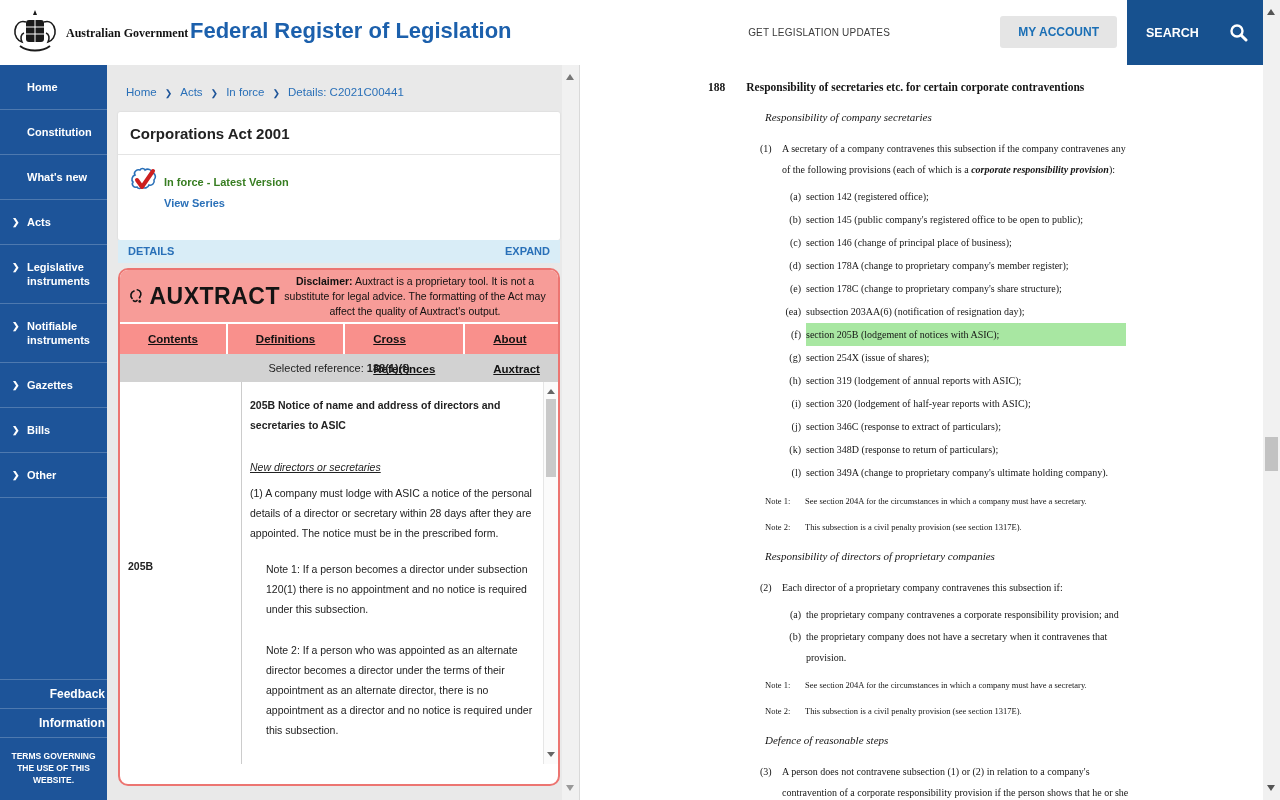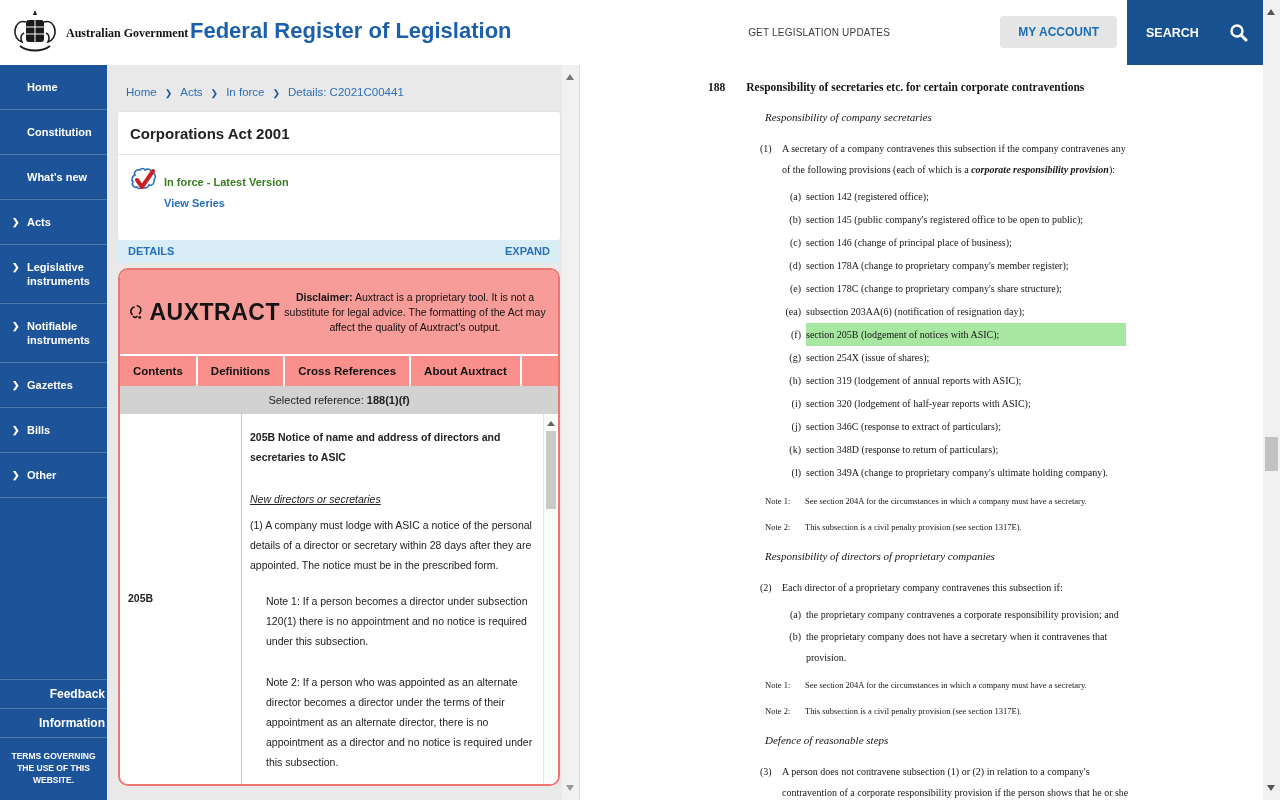--- a/index.html
+++ b/index.html
@@ -62,28 +62,28 @@
   .view-series { font-size:11px; font-weight:bold; color:#2a70b8; padding-top:9px; cursor:pointer; }
 
   .details-bar { position:absolute; left:118px; top:240px; width:442px; height:23px; background:#d9edf7;
                  z-index:2; font-size:11px; font-weight:bold; color:#2970b8; }
   .details-lbl { position:absolute; left:10px; top:5px; cursor:pointer; }
   .expand-lbl  { position:absolute; right:10px; top:5px; cursor:pointer; }
 
   
   .aux { position:absolute; left:118px; top:268px; width:442px; height:518px; background:#fff;
          border:2px solid #ec7571; border-radius:10px; overflow:hidden; z-index:2; }
-  .aux-header { height:84px; background:#f79c98; display:flex; align-items:center; }
+  .aux-header { height:52px; background:#f79c98; display:flex; align-items:center; }
   .aux-logo { display:flex; align-items:center; padding-left:8px; width:160px; }
   .aux-word { font-size:23px; font-weight:bold; color:#141414; letter-spacing:.5px; margin-left:4px; }
   .aux-disc { flex:1; font-size:10.5px; color:#111; line-height:15px; text-align:center;
               padding:0 10px 0 2px; }
   .aux-tabs { height:32px; background:#f9908c; display:flex; border-top:2px solid #fff; }
-  .aux-tab { line-height:30px; padding:0 13px; font-size:11.5px; font-weight:bold; color:#111;
-             border-right:2px solid #fff; cursor:pointer; }
+  .aux-tab { line-height:30px; padding:0 28px; font-size:11.5px; font-weight:bold; color:#111;
+             border-right:2px solid #fff; cursor:pointer;text-decoration:underline; }
   .aux-refbar { height:28px; background:#d2d2d2; text-align:center; font-size:11px; color:#222;
                 line-height:28px; }
   .aux-body { display:flex; height:382px; }
   .aux-seccol { width:122px; border-right:1px solid #ccc; position:relative; }
   .aux-secid { position:absolute; left:8px; top:178px; font-size:10.5px; font-weight:bold; color:#222; }
   .aux-content { flex:1; padding:13px 6px 0 8px; font-size:10.5px; color:#222; line-height:20px;
                  overflow:hidden; }
   .aux-h { font-weight:bold; margin-bottom:22px; }
   .aux-sub { font-style:italic; text-decoration:underline; margin-bottom:6px; }
   .aux-para { margin-bottom:16px; }

